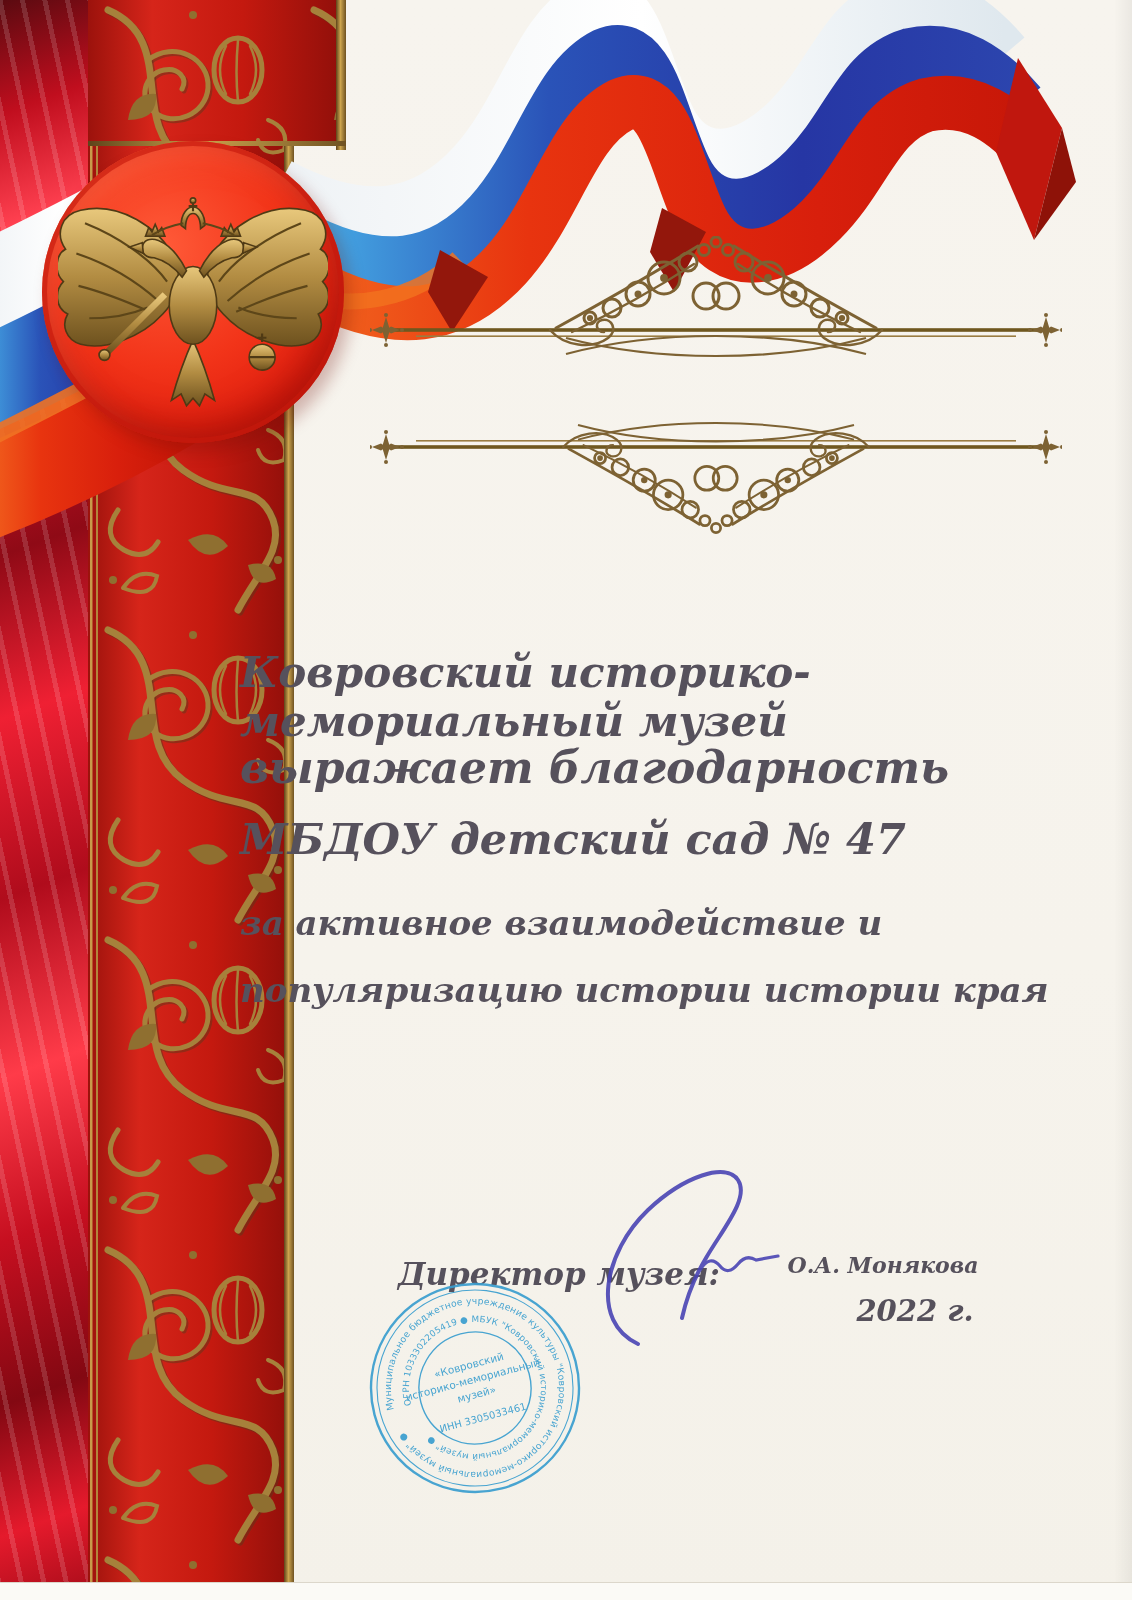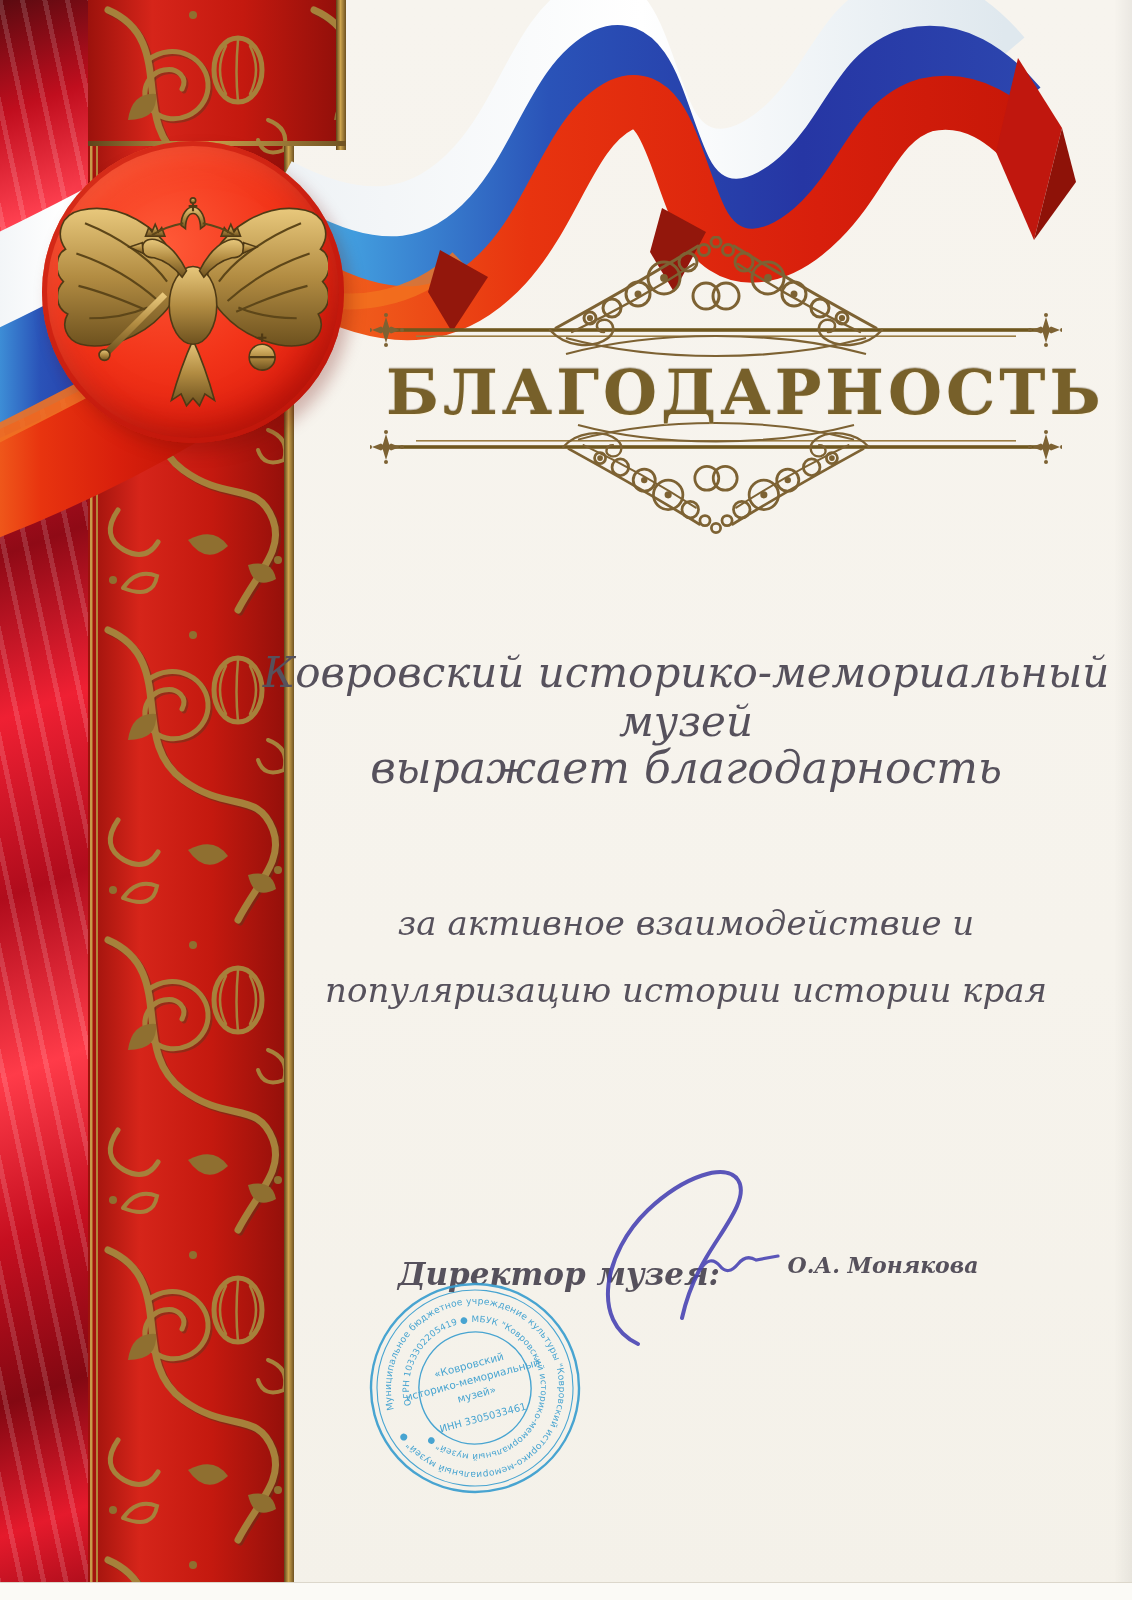--- a/index.html
+++ b/index.html
@@ -16,22 +16,22 @@
     background:radial-gradient(circle at 40% 35%, #ff5a38 0%, #f23419 45%, #e01d0e 75%, #cf150a 100%);
     box-shadow: 7px 9px 16px rgba(110,15,8,.28),
       inset 0 0 0 5px rgba(200,25,12,.65),
       inset -10px -14px 34px rgba(130,8,4,.55),
       inset 10px 14px 30px rgba(255,130,95,.4);}
   .medallion svg{position:absolute;left:16px;top:12px;}
   .ornament-svg{position:absolute;left:370px;top:236px;z-index:5;}
   .title{position:absolute;left:386px;top:364px;width:660px;height:60px;z-index:6;
     text-align:center;font-weight:bold;font-size:62px;line-height:58px;letter-spacing:4px;
     color:#77602a;text-shadow:0 1px 0 rgba(255,240,200,.5), 0 -1px 1px rgba(60,40,10,.35);}
-  .bodyline{position:absolute;left:240px;width:892px;z-index:6;text-align:center;
-    font-style:italic;font-weight:normal;color:#56515c;}
+  .bodyline{position:absolute;left:240px;width:892px;z-index:6;
+    font-style:italic;font-weight:bold;color:#56515c;}
   .l-org{top:648px;font-size:42px;}
   .l-action{top:742px;font-size:44px;}
   .l-recipient{top:814px;font-size:43px;}
   .l-r1{top:903px;font-size:34px;}
   .l-r2{top:970px;font-size:34px;}
   .l-r3{top:1033px;font-size:34px;}
   .l-closing{top:1090px;font-size:37px;}
   .sig-label{position:absolute;left:398px;top:1256px;z-index:6;font-style:italic;font-weight:bold;
     font-size:31px;color:#56515c;}
   .sig-name{position:absolute;left:768px;top:1252px;width:230px;z-index:6;text-align:center;
@@ -241,29 +241,30 @@
     <use href="#finial" transform="translate(-330,0)"></use>
     <use href="#finial" transform="translate(330,0)"></use>
     <g transform="translate(0,117)">
       <use href="#rule" transform="scale(1,-1)"></use>
       <use href="#crest" transform="scale(0.92,-0.92)"></use>
       <use href="#finial" transform="translate(-330,0)"></use>
       <use href="#finial" transform="translate(330,0)"></use>
     </g>
   </svg>
 
-  <div class="title">БЛАГОДАРНОСТЬ</div>
 
   <div class="bodyline l-org">Ковровский историко-мемориальный музей</div>
   <div class="bodyline l-action">выражает благодарность</div>
+  <div class="bodyline l-recipient">МБДОУ детский сад № 47</div>
   <div class="bodyline l-r1">за активное взаимодействие и</div>
   <div class="bodyline l-r2">популяризацию истории истории края</div>
 
   <div class="sig-label">Директор музея:</div>
   <div class="sig-name">О.А. Монякова</div>
+  <div class="sig-year">2022 г.</div>
 
   <svg class="ink-svg" width="260" height="210" viewBox="560 1150 260 210">
     <g fill="none" stroke="#4a45b4" stroke-width="4" stroke-linecap="round" opacity="0.9">
       <path d="M638,1344 C590,1322 604,1252 648,1210 C684,1176 726,1162 738,1180 C750,1198 722,1230 706,1258 C694,1278 686,1300 682,1318"></path>
       <path d="M700,1270 q10,-16 20,-4 q8,10 18,-2 q8,-10 18,-4 l22,-4" stroke-width="3.2"></path>
     </g>
   </svg>
 
   <svg class="stamp-svg" width="240" height="240" viewBox="-120 -120 240 240">
     <defs>

